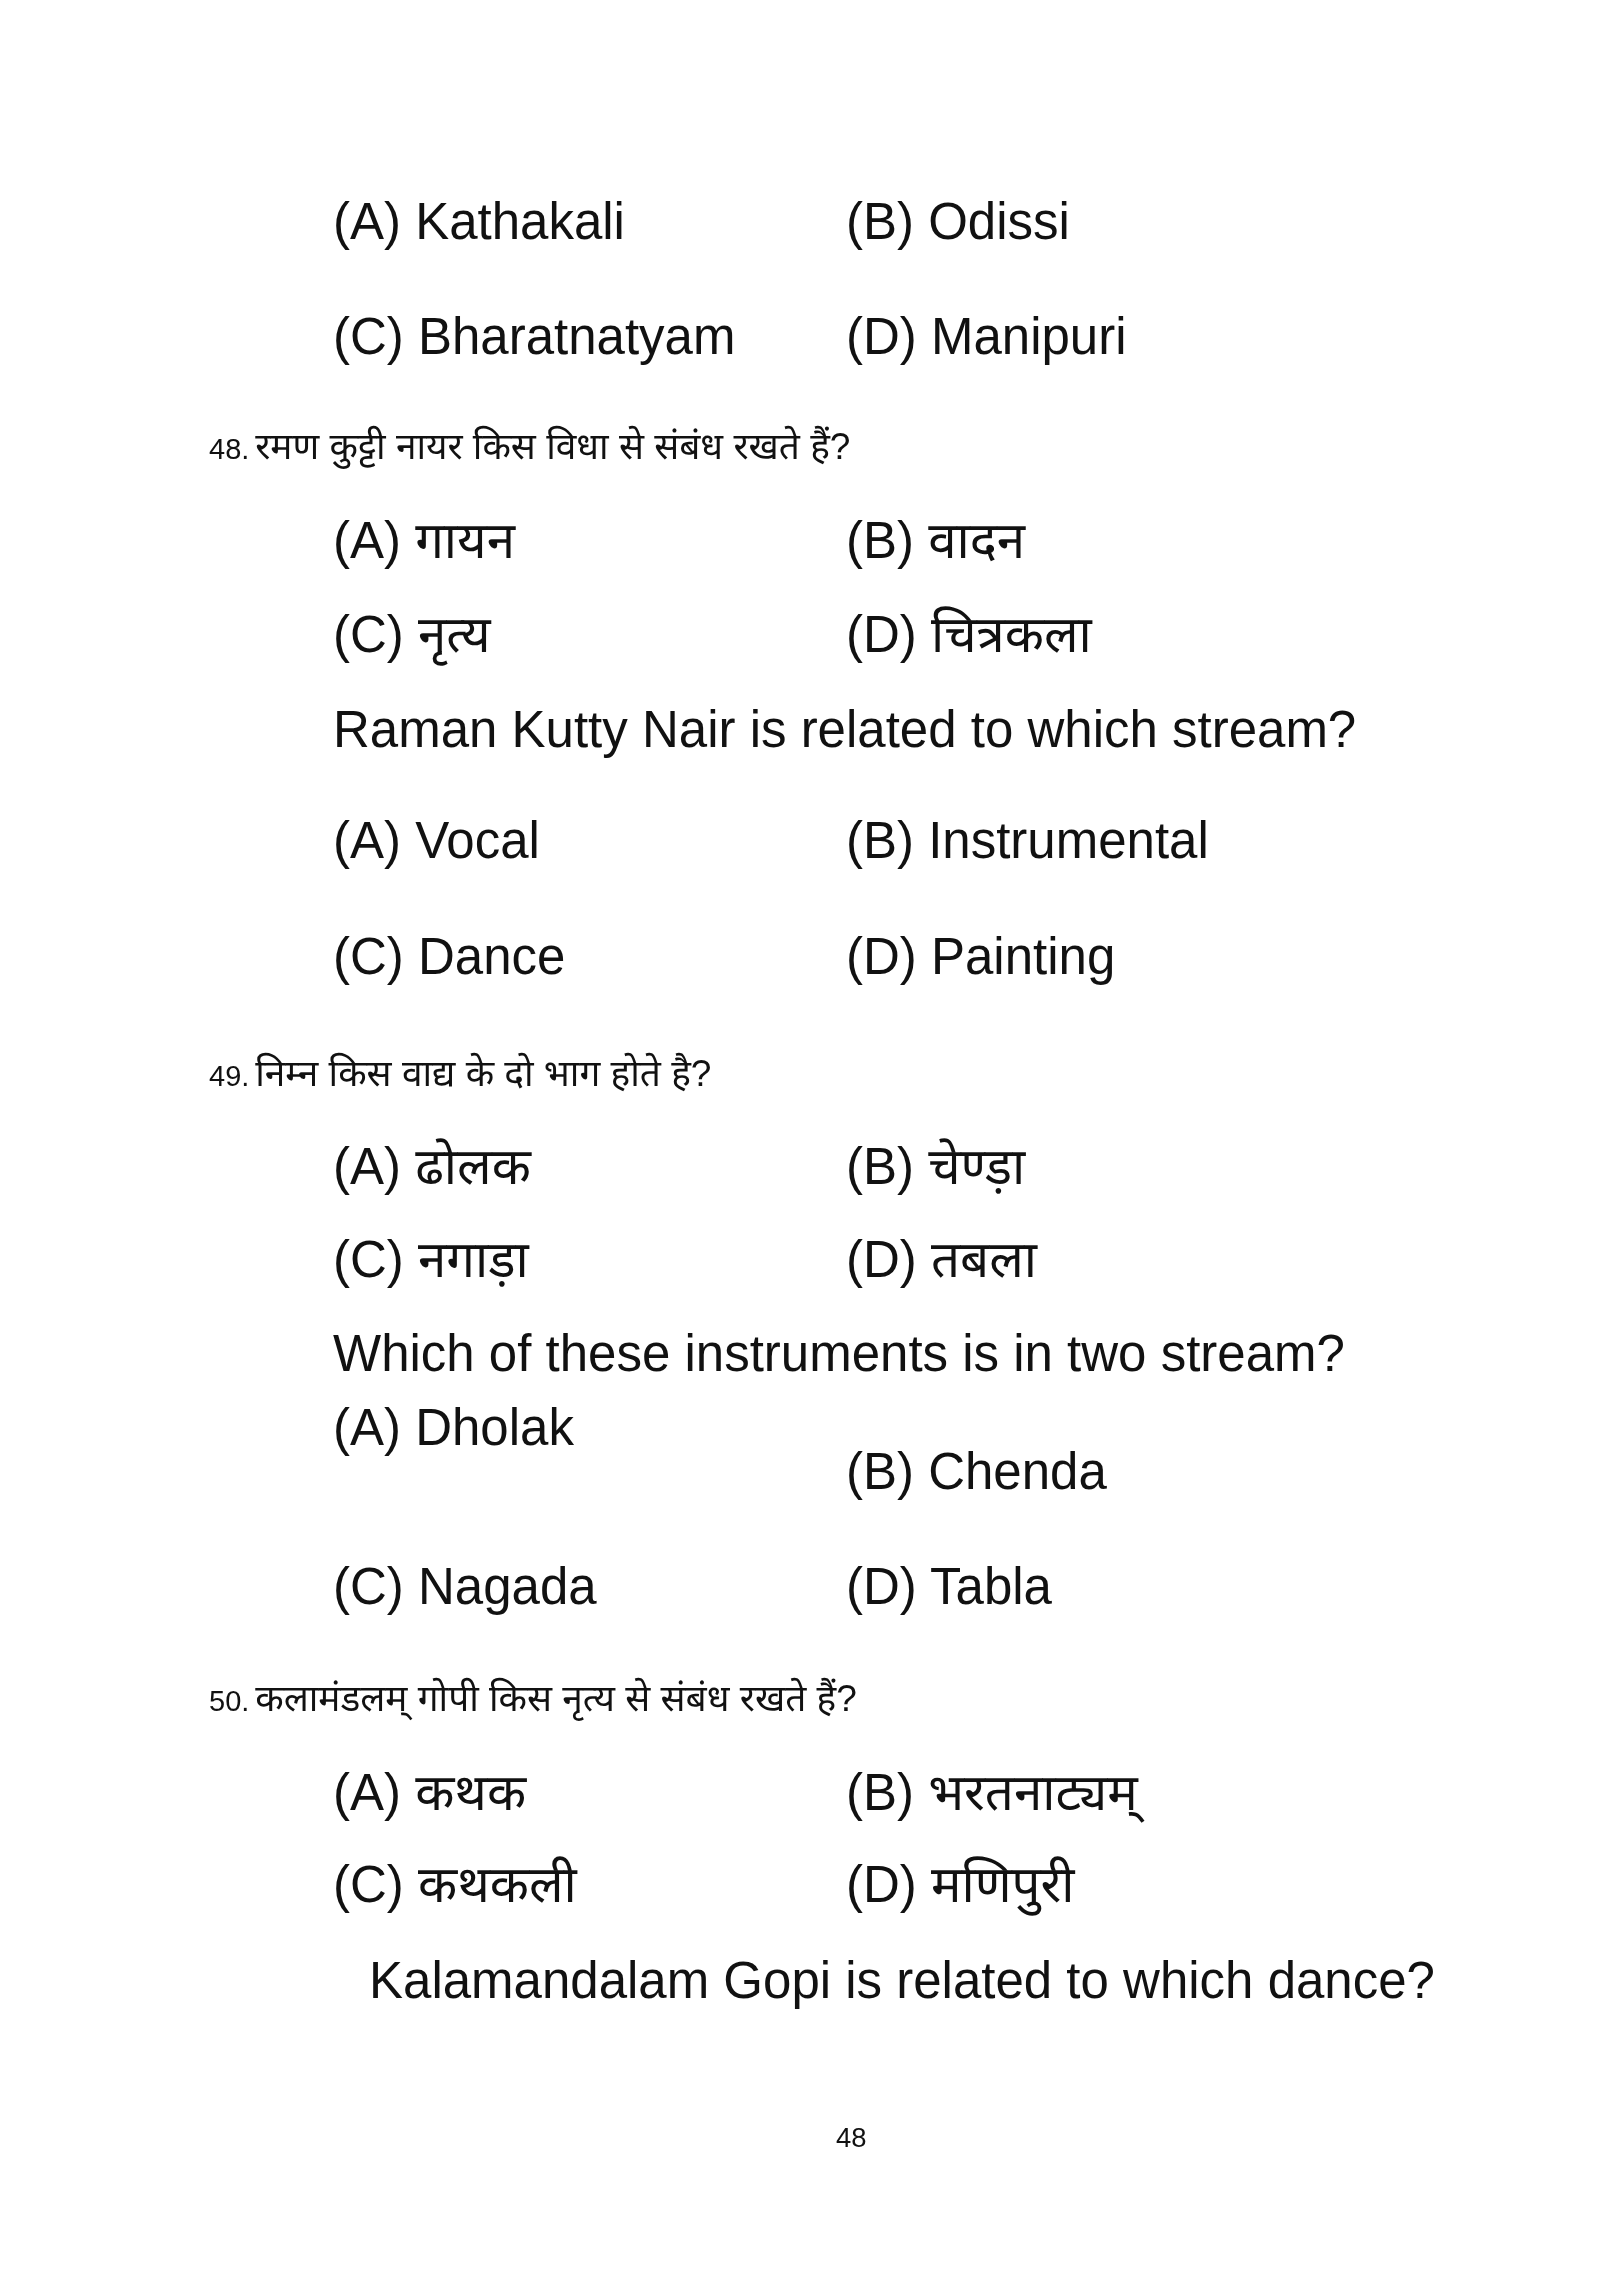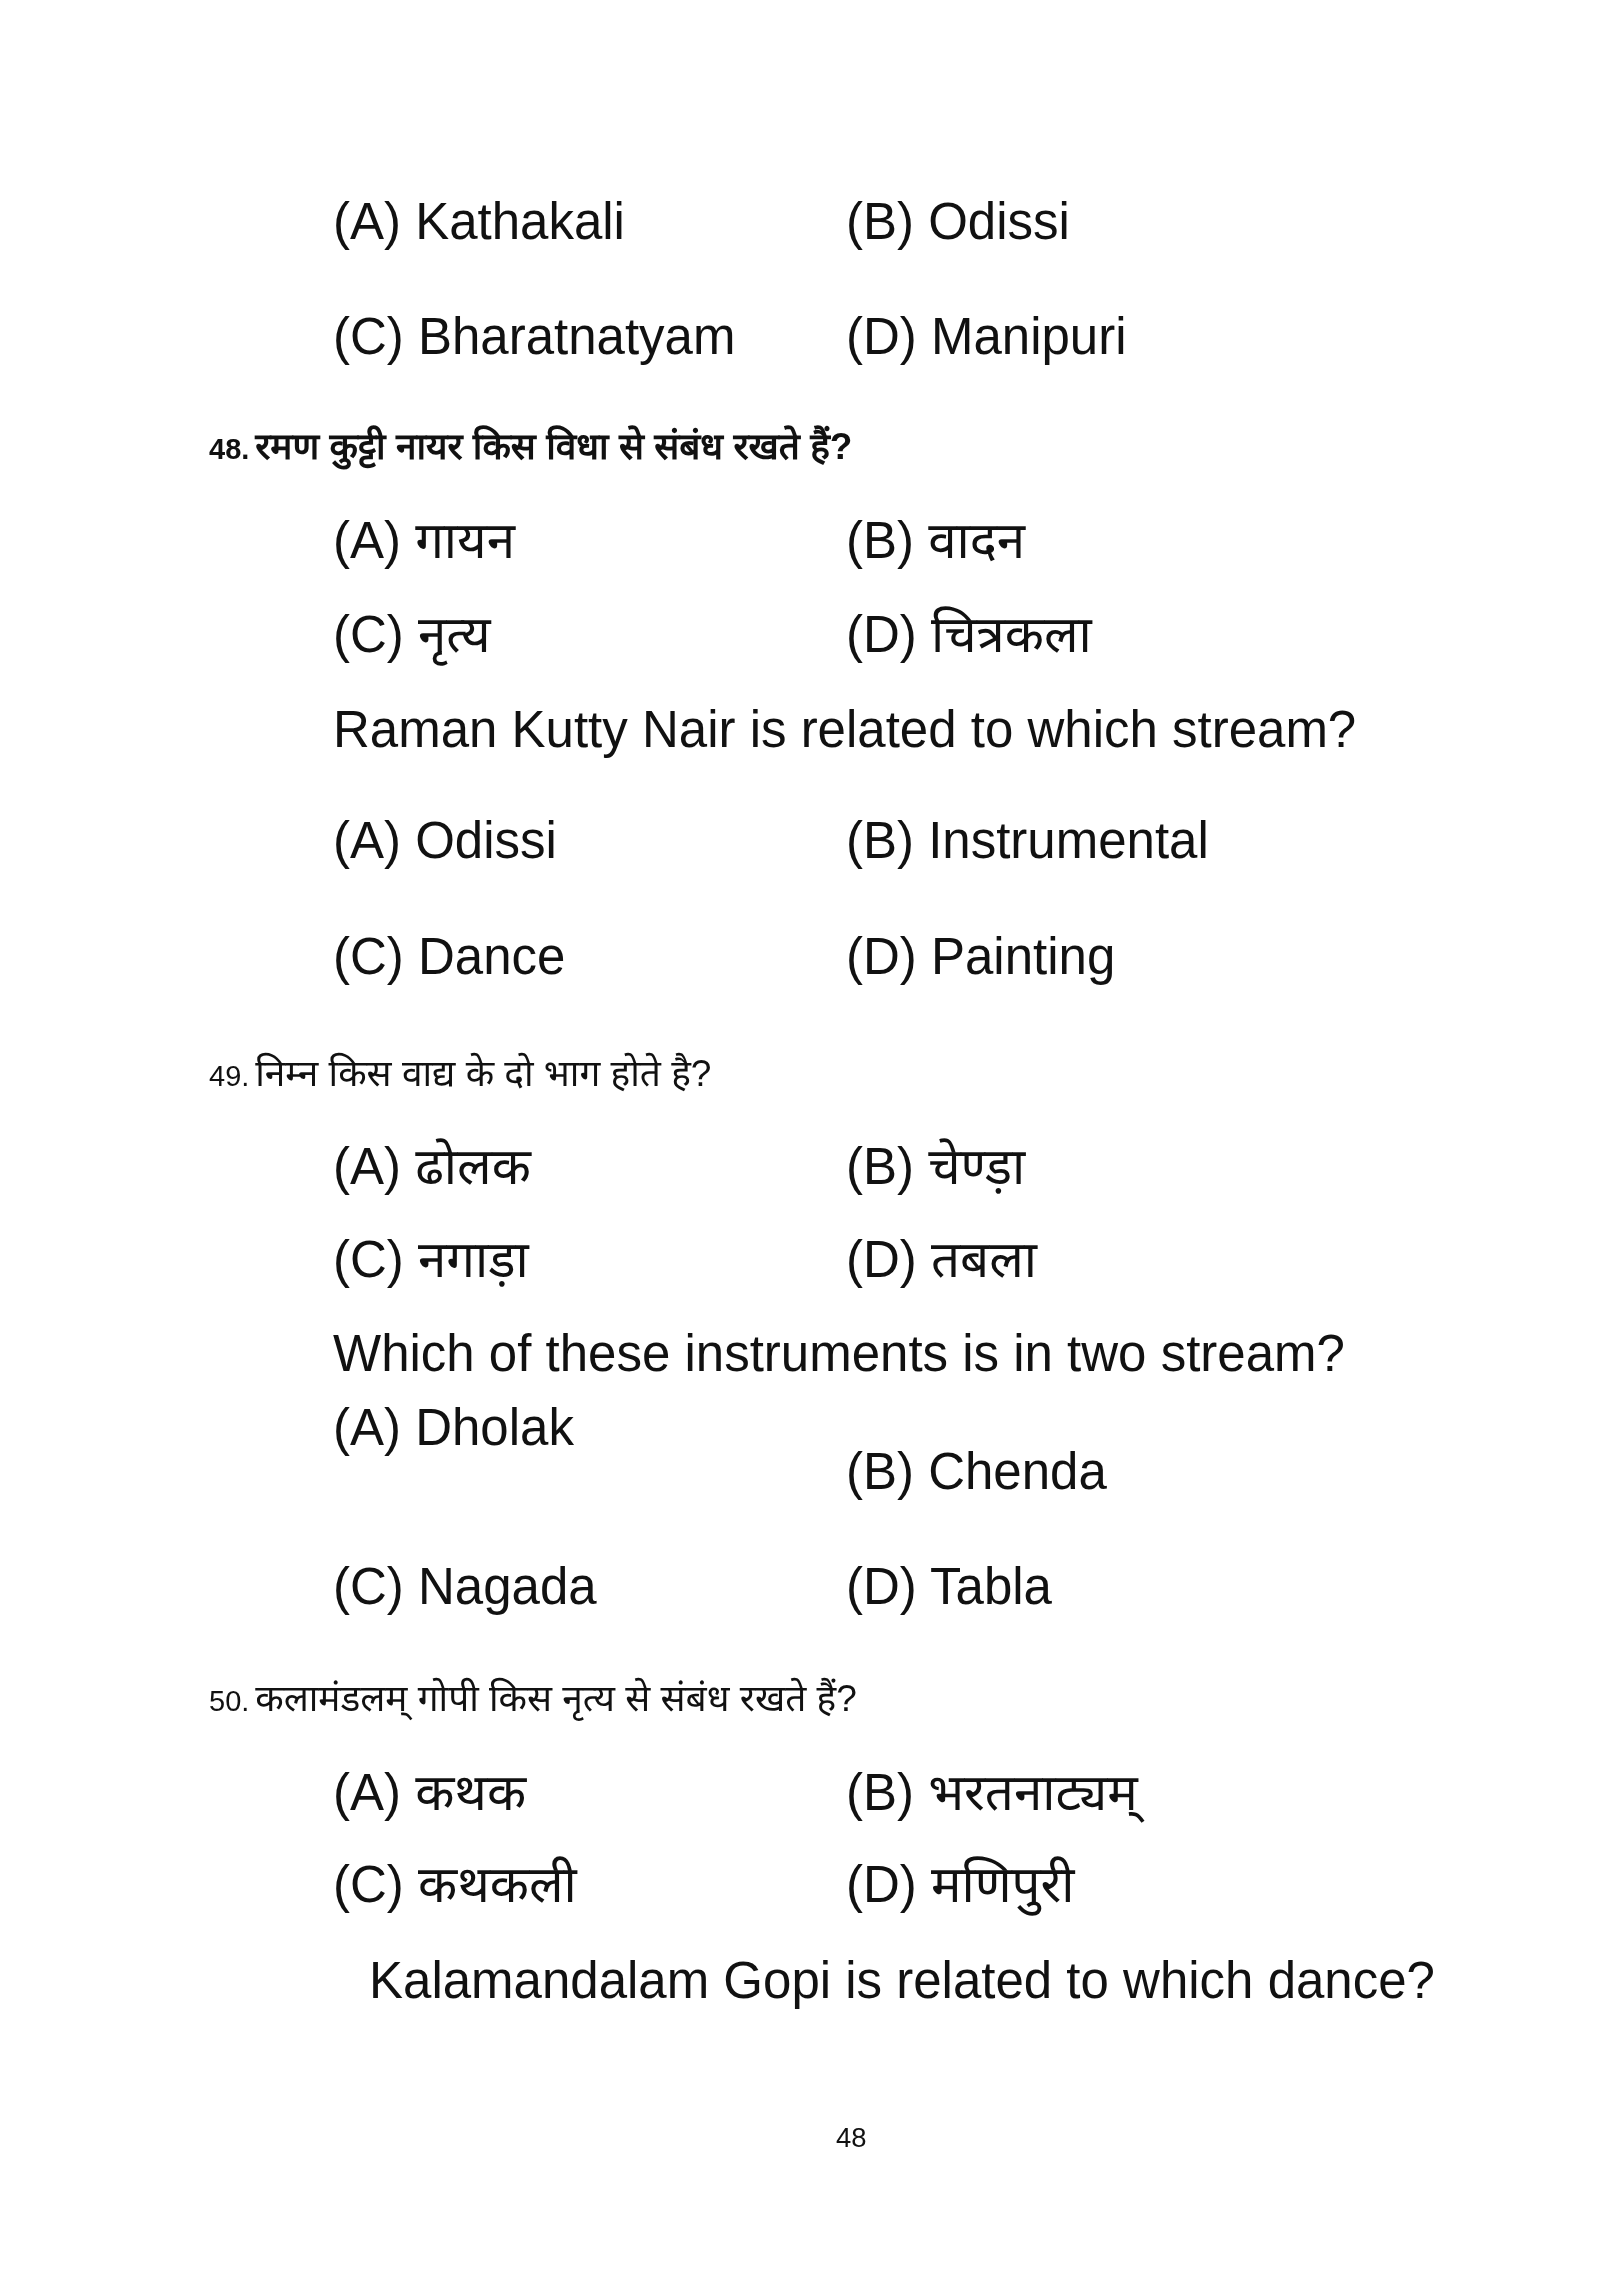--- a/index.html
+++ b/index.html
@@ -20,29 +20,29 @@
 <div class="line" style="top:202px;left:846px;">
   <span class="opt">(B) Odissi</span>
 </div>
 <div class="line" style="top:317px;left:333px;">
   <span class="opt">(C) Bharatnatyam</span>
 </div>
 <div class="line" style="top:317px;left:846px;">
   <span class="opt">(D) Manipuri</span>
 </div>
 
-<div class="line q" style="top:427px;left:209px;font-weight:bold;">
+<div class="line q" style="top:427px;left:209px;">
   <span class="qnum">48.</span><span>रमण कुट्टी नायर किस विधा से संबंध रखते हैं?</span>
 </div>
 <div class="line" style="top:521px;left:333px;">(A) गायन</div>
 <div class="line" style="top:521px;left:846px;">(B) वादन</div>
 <div class="line" style="top:615px;left:333px;">(C) नृत्य</div>
 <div class="line" style="top:615px;left:846px;">(D) चित्रकला</div>
 <div class="line" style="top:710px;left:333px;">Raman Kutty Nair is related to which stream?</div>
-<div class="line" style="top:821px;left:333px;">(A) Odissi</div>
+<div class="line" style="top:821px;left:333px;">(A) Vocal</div>
 <div class="line" style="top:821px;left:846px;">(B) Instrumental</div>
 <div class="line" style="top:937px;left:333px;">(C) Dance</div>
 <div class="line" style="top:937px;left:846px;">(D) Painting</div>
 
 <div class="line q" style="top:1054px;left:209px;">
   <span class="qnum">49.</span><span>निम्न किस वाद्य के दो भाग होते है?</span>
 </div>
 <div class="line" style="top:1147px;left:333px;">(A) ढोलक</div>
 <div class="line" style="top:1147px;left:846px;">(B) चेण्ड़ा</div>
 <div class="line" style="top:1240px;left:333px;">(C) नगाड़ा</div>

